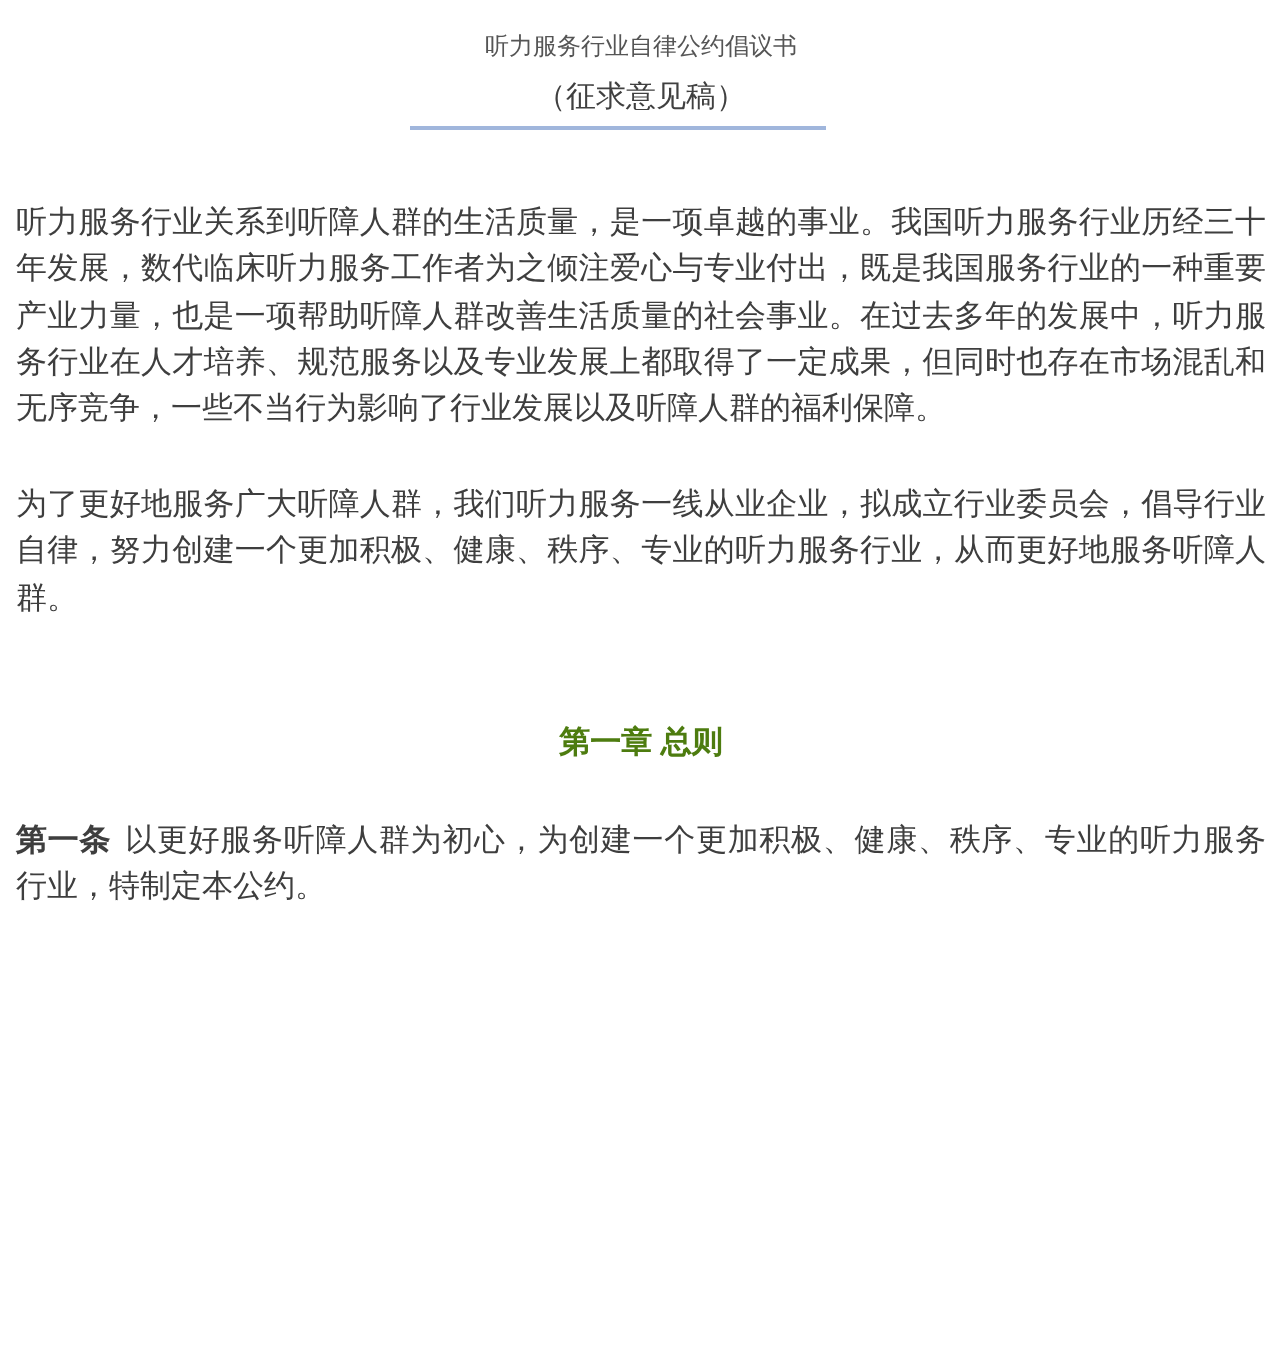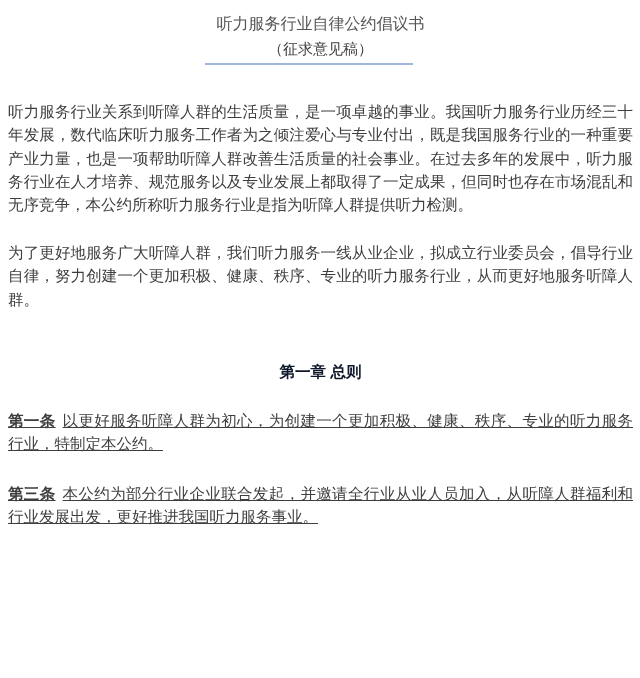--- a/index.html
+++ b/index.html
@@ -16,21 +16,21 @@
   }
   .doc {
     padding: 0 7px 0 8px;
   }
   
   .doc-header {
     text-align: center;
   }
   .doc-title {
     margin: 11px 0 0 0;
-    font-size: 16px;
+    font-size: 12px;
     line-height: 25px;
     font-weight: normal;
     color: #555555;
   }
   .doc-subtitle {
     margin: 0;
     font-size: 15px;
     line-height: 25px;
     color: #555555;
   }
@@ -51,51 +51,47 @@
   }
   .para.first {
     margin-top: 35px;
   }
   .chapter-heading {
     margin: 49px 0 26px 0;
     font-size: 15.5px;
     line-height: 23.3px;
     font-weight: bold;
     text-align: center;
-    color: #0f172a;
+    color: #4d7c0f;
   }
   .article {
     margin-bottom: 26px;
-    text-decoration: underline;
   }
   .article-label {
     font-weight: bold;
     margin-right: 7px;
   }
 </style>
 </head>
 <body style="color: rgb(62, 62, 62);">
 
 <div class="doc">
 
   <header class="doc-header">
     <h1 class="doc-title" style="color: rgb(85, 85, 85);">听力服务行业自律公约倡议书</h1>
     <div class="doc-subtitle" style="color: #404040;">（征求意见稿）</div>
     <div class="title-divider" style="background: rgb(160, 182, 220);"></div>
   </header>
 
-  <p class="para first">听力服务行业关系到听障人群的生活质量，是一项卓越的事业。我国听力服务行业历经三十年发展，数代临床听力服务工作者为之倾注爱心与专业付出，既是我国服务行业的一种重要产业力量，也是一项帮助听障人群改善生活质量的社会事业。在过去多年的发展中，听力服务行业在人才培养、规范服务以及专业发展上都取得了一定成果，但同时也存在市场混乱和无序竞争，本公约所称听力服务行业是指为听障人群提供听力检测。</p>
+  <p class="para first">听力服务行业关系到听障人群的生活质量，是一项卓越的事业。我国听力服务行业历经三十年发展，数代临床听力服务工作者为之倾注爱心与专业付出，既是我国服务行业的一种重要产业力量，也是一项帮助听障人群改善生活质量的社会事业。在过去多年的发展中，听力服务行业在人才培养、规范服务以及专业发展上都取得了一定成果，但同时也存在市场混乱和无序竞争，一些不当行为影响了行业发展以及听障人群的福利保障。</p>
 
   <p class="para">为了更好地服务广大听障人群，我们听力服务一线从业企业，拟成立行业委员会，倡导行业自律，努力创建一个更加积极、健康、秩序、专业的听力服务行业，从而更好地服务听障人群。</p>
 
   <h2 class="chapter-heading">第一章 总则</h2>
 
   <p class="para article">
     <b class="article-label">第一条</b><span>以更好服务听障人群为初心，为创建一个更加积极、健康、秩序、专业的听力服务行业，特制定本公约。</span>
   </p>
 
 
-  <p class="para article">
-    <b class="article-label">第三条</b><span>本公约为部分行业企业联合发起，并邀请全行业从业人员加入，从听障人群福利和行业发展出发，更好推进我国听力服务事业。</span>
-  </p>
 
 
 </div>
 
 </body></html>

